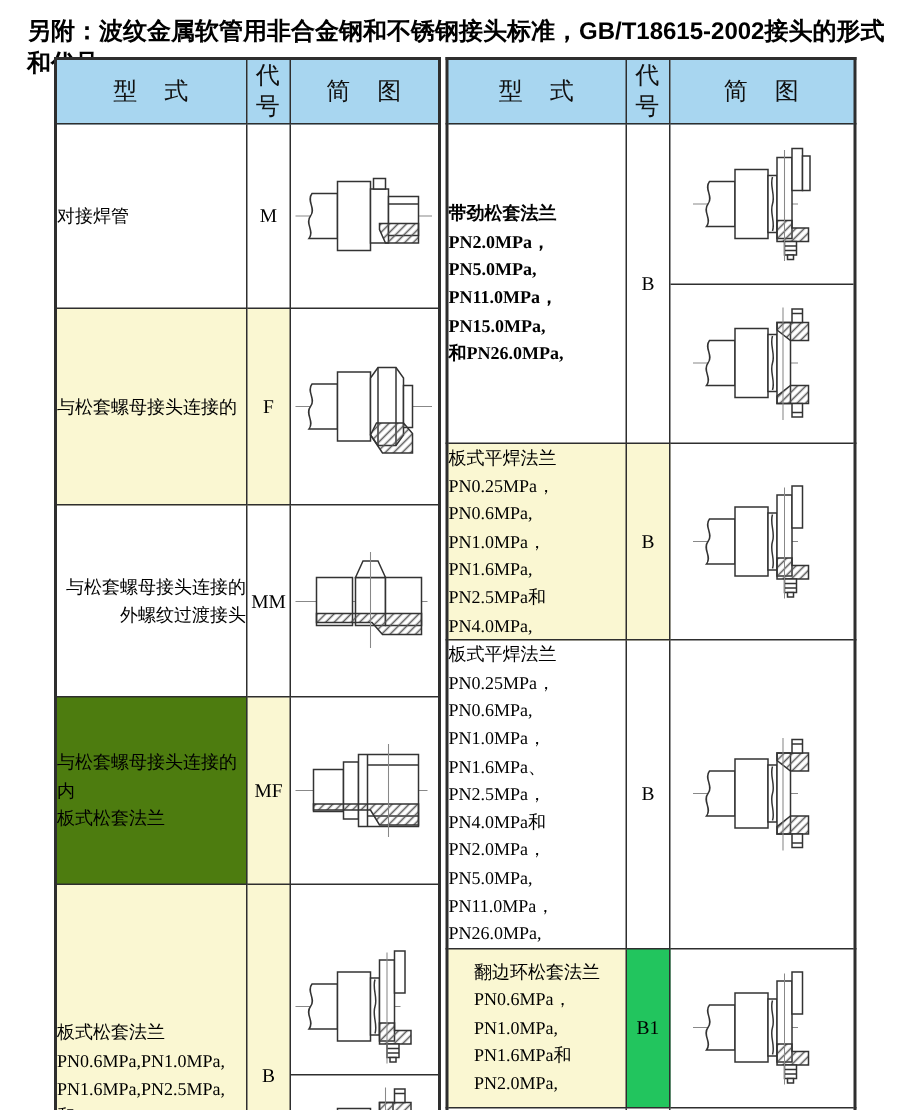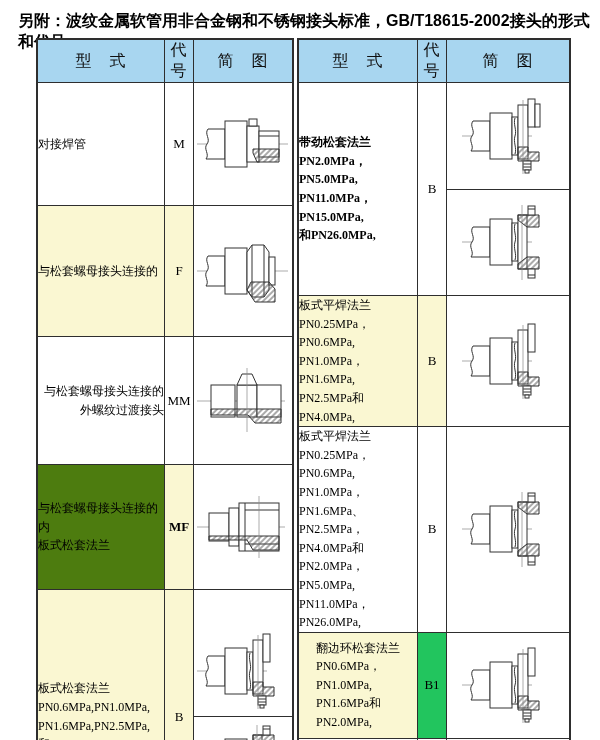--- a/index.html
+++ b/index.html
@@ -112,21 +112,21 @@
                   </svg>
                 </div>
               </div>
             </td>
           </tr>
           <tr>
             <td class="type-cell" style="height: 89px; background: #4d7c0f;">
               <div>与松套螺母接头连接的内</div>
               <div>板式松套法兰</div>
             </td>
-            <td class="code-cell" style="background: rgb(250, 247, 210); font-weight: bold;">MF</td>
+            <td class="code-cell" style="background: rgb(250, 247, 210);">MF</td>
             <td class="diagram-cell">
               <div class="stack" style="height: 89px;">
                 <div class="half">
                   <svg viewBox="0 0 96 78" width="96" height="78">
                     <defs>
                       <pattern id="h4" width="4" height="4" patternUnits="userSpaceOnUse" patternTransform="rotate(45)">
                         <line x1="1" y1="0" x2="1" y2="4" stroke="#555" stroke-width="1"></line>
                       </pattern>
                     </defs>
                     <line x1="2" y1="39" x2="90" y2="39" stroke="#888" stroke-width="0.7"></line>

